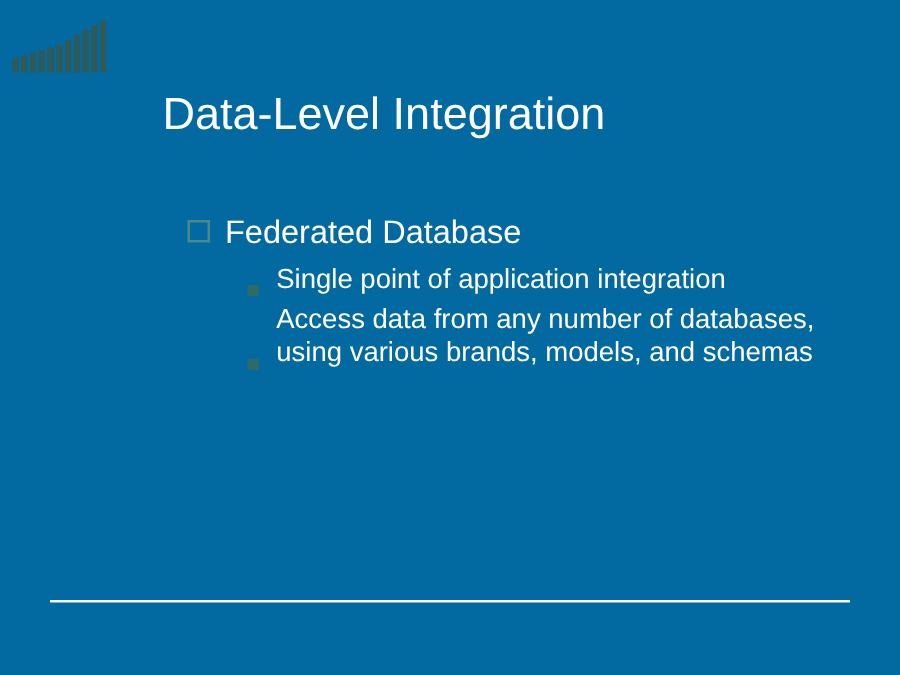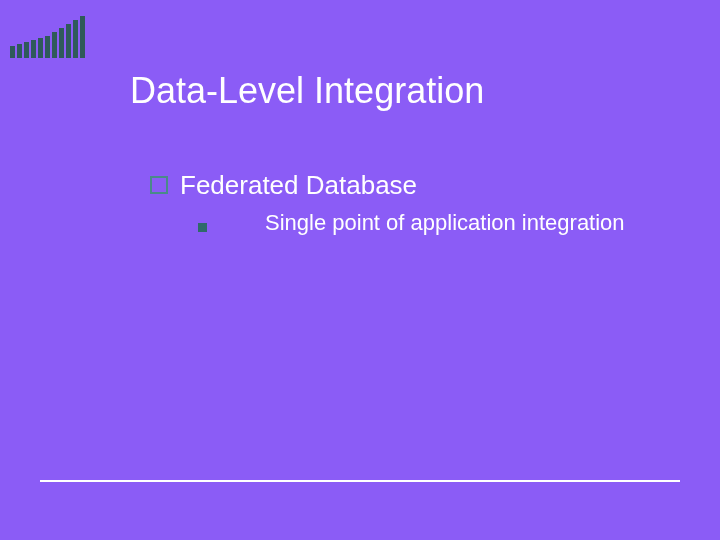--- a/index.html
+++ b/index.html
@@ -8,21 +8,21 @@
     width: 720px;
     height: 540px;
     background: #000;
     font-family: Arial, Helvetica, sans-serif;
     overflow: hidden;
   }
   .slide {
     position: relative;
     width: 720px;
     height: 540px;
-    background: #8b5cf6;
+    background: #0369a1;
     color: #fff;
     box-sizing: border-box;
   }
   .bars {
     position: absolute;
     left: 0;
     top: 16px;
     display: flex;
     align-items: flex-end;
     gap: 2px;
@@ -63,23 +63,22 @@
   .l1 .txt {
     font-size: 26px;
     line-height: 1.2;
   }
   .l2wrap {
     margin-left: 48px;
     margin-top: 8px;
   }
   .l2 {
     display: flex;
-    align-items: center;
+    align-items: flex-end;
     margin-bottom: 4px;
-    gap: 44px;
   }
   .l2 .sq {
     width: 9px;
     height: 9px;
     background: #2f6a6a;
     margin-top: 9px;
     margin-right: 14px;
     flex-shrink: 0;
   }
   .l2 .txt {
@@ -122,19 +121,23 @@
       <div class="box"></div>
       <div class="txt">Federated Database</div>
     </div>
 
 
     <div class="l2wrap">
       <div class="l2">
         <div class="sq"></div>
         <div class="txt">Single point of application integration</div>
       </div>
+      <div class="l2">
+        <div class="sq"></div>
+        <div class="txt">Access data from any number of databases, using various brands, models, and schemas</div>
+      </div>
     </div>
 
   </div>
 
   <div class="hr"></div>
 
 </div>
 
 </body></html>

